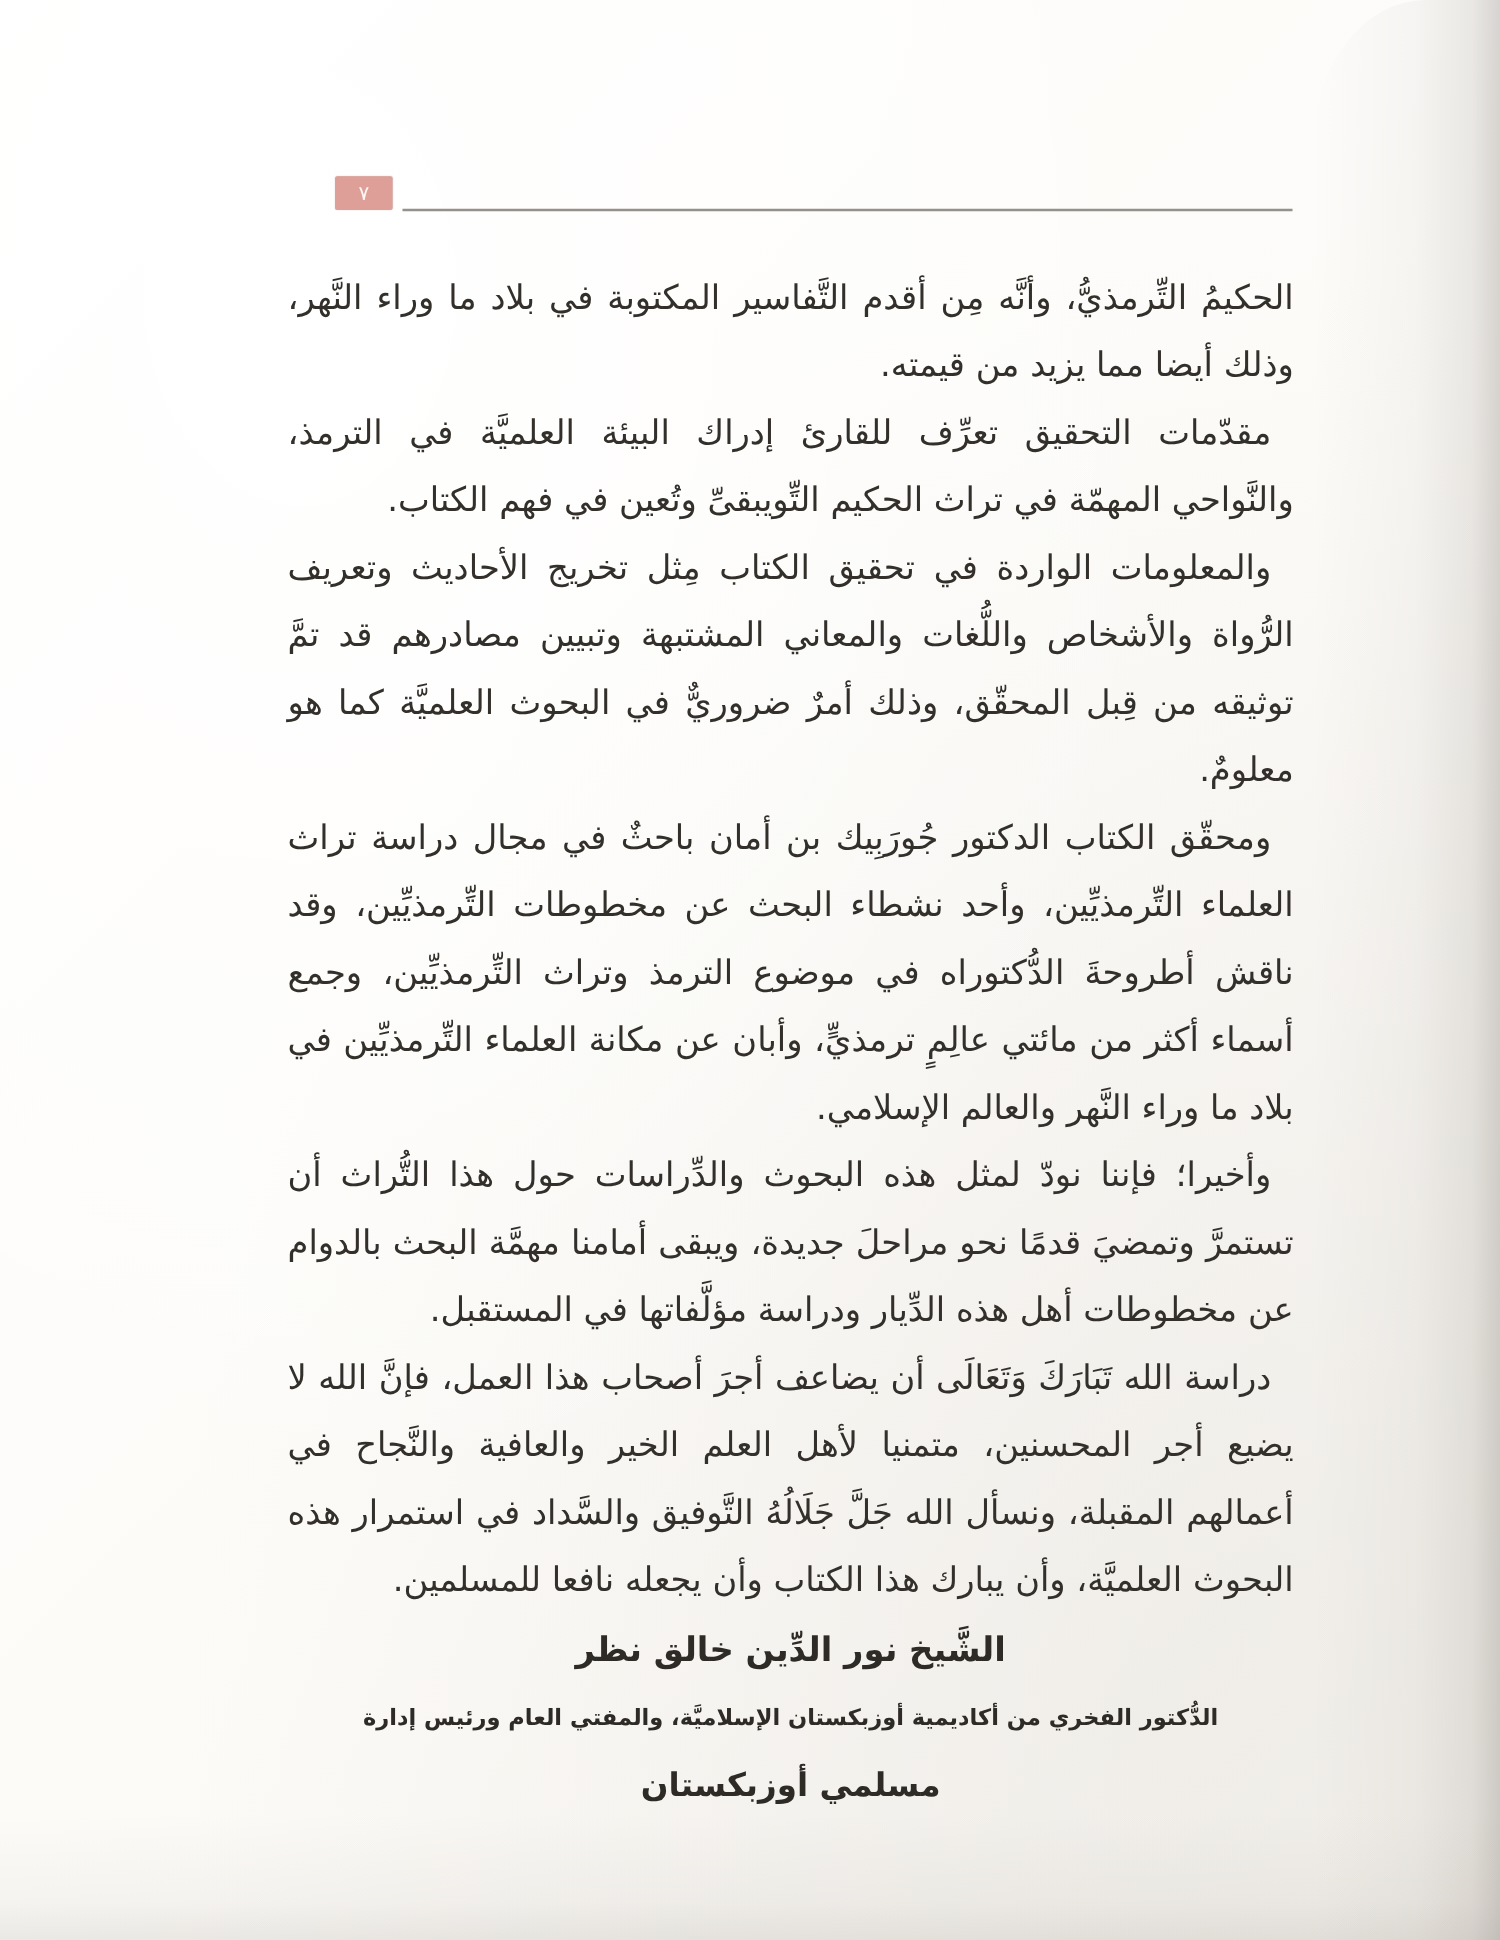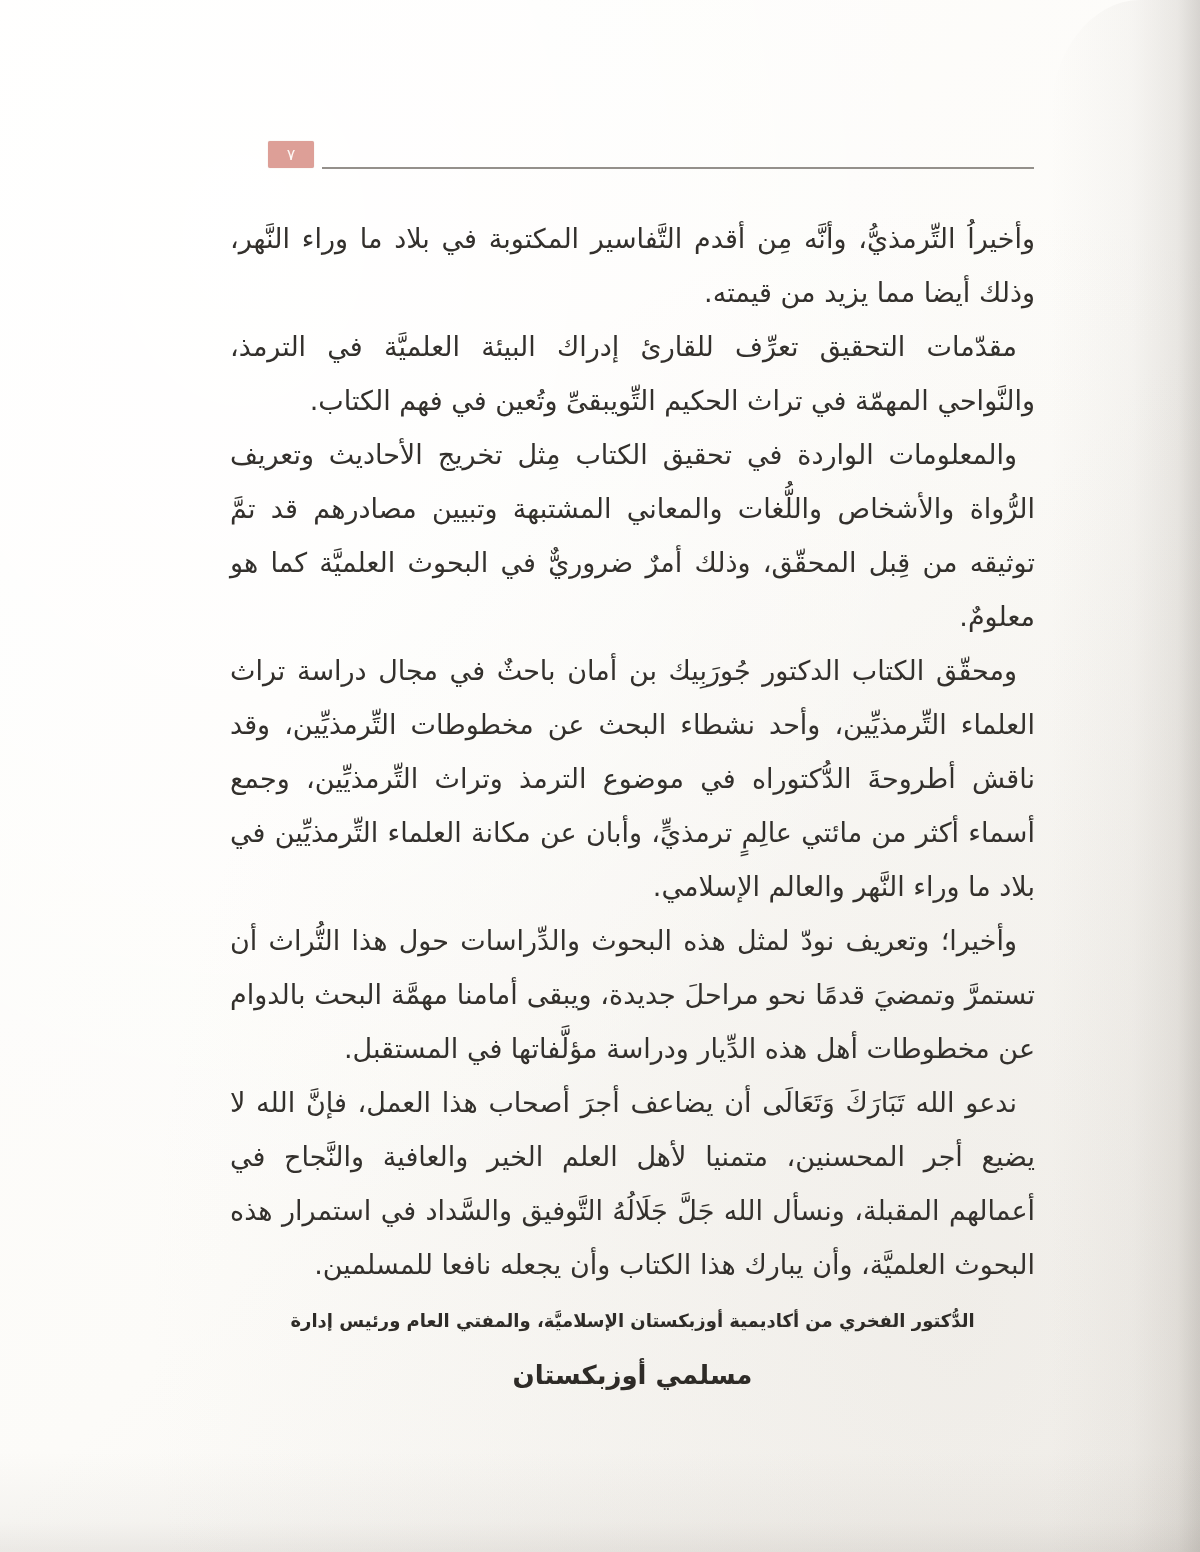--- a/index.html
+++ b/index.html
@@ -103,28 +103,29 @@
 
 <div class="scan">
 
   <div class="page-number-box">
     <span>٧</span>
   </div>
 
   <div class="header-rule"></div>
 
   <div class="text">
-    <p class="first">وأخيراُ التِّرمذيُّ، وأنَّه مِن أقدم التَّفاسير المكتوبة في بلاد ما وراء النَّهر، وذلك أيضا مما يزيد من قيمته.</p>
+    <p class="first">الحكيمُ التِّرمذيُّ، وأنَّه مِن أقدم التَّفاسير المكتوبة في بلاد ما وراء النَّهر، وذلك أيضا مما يزيد من قيمته.</p>
     <p>مقدّمات التحقيق تعرِّف للقارئ إدراك البيئة العلميَّة في الترمذ، والنَّواحي المهمّة في تراث الحكيم التِّويبقىِّ وتُعين في فهم الكتاب.</p>
     <p>والمعلومات الواردة في تحقيق الكتاب مِثل تخريج الأحاديث وتعريف الرُّواة والأشخاص واللُّغات والمعاني المشتبهة وتبيين مصادرهم قد تمَّ توثيقه من قِبل المحقّق، وذلك أمرٌ ضروريٌّ في البحوث العلميَّة كما هو معلومٌ.</p>
     <p>ومحقّق الكتاب الدكتور جُورَبِيك بن أمان باحثٌ في مجال دراسة تراث العلماء التِّرمذيِّين، وأحد نشطاء البحث عن مخطوطات التِّرمذيِّين، وقد ناقش أطروحةَ الدُّكتوراه في موضوع الترمذ وتراث التِّرمذيِّين، وجمع أسماء أكثر من مائتي عالِمٍ ترمذيٍّ، وأبان عن مكانة العلماء التِّرمذيِّين في بلاد ما وراء النَّهر والعالم الإسلامي.</p>
-    <p>وأخيرا؛ وتعريف نودّ لمثل هذه البحوث والدِّراسات حول هذا التُّراث أن تستمرَّ وتمضيَ قدمًا نحو مراحلَ جديدة، ويبقى أمامنا مهمَّة البحث بالدوام عن مخطوطات أهل هذه الدِّيار ودراسة مؤلَّفاتها في المستقبل.</p>
-    <p>ندعو الله تَبَارَكَ وَتَعَالَى أن يضاعف أجرَ أصحاب هذا العمل، فإنَّ الله لا يضيع أجر المحسنين، متمنيا لأهل العلم الخير والعافية والنَّجاح في أعمالهم المقبلة، ونسأل الله جَلَّ جَلَالُهُ التَّوفيق والسَّداد في استمرار هذه البحوث العلميَّة، وأن يبارك هذا الكتاب وأن يجعله نافعا للمسلمين.</p>
+    <p>وأخيرا؛ فإننا نودّ لمثل هذه البحوث والدِّراسات حول هذا التُّراث أن تستمرَّ وتمضيَ قدمًا نحو مراحلَ جديدة، ويبقى أمامنا مهمَّة البحث بالدوام عن مخطوطات أهل هذه الدِّيار ودراسة مؤلَّفاتها في المستقبل.</p>
+    <p>دراسة الله تَبَارَكَ وَتَعَالَى أن يضاعف أجرَ أصحاب هذا العمل، فإنَّ الله لا يضيع أجر المحسنين، متمنيا لأهل العلم الخير والعافية والنَّجاح في أعمالهم المقبلة، ونسأل الله جَلَّ جَلَالُهُ التَّوفيق والسَّداد في استمرار هذه البحوث العلميَّة، وأن يبارك هذا الكتاب وأن يجعله نافعا للمسلمين.</p>
 
     <div class="signature">
+      <p class="sig-name">الشَّيخ نور الدِّين خالق نظر</p>
       <p class="sig-title">الدُّكتور الفخري من أكاديمية أوزبكستان الإسلاميَّة، والمفتي العام ورئيس إدارة</p>
       <p class="sig-org">مسلمي أوزبكستان</p>
     </div>
   </div>
 
   <div class="edge-right"></div>
   <div class="edge-bottom"></div>
 
 </div>
 

